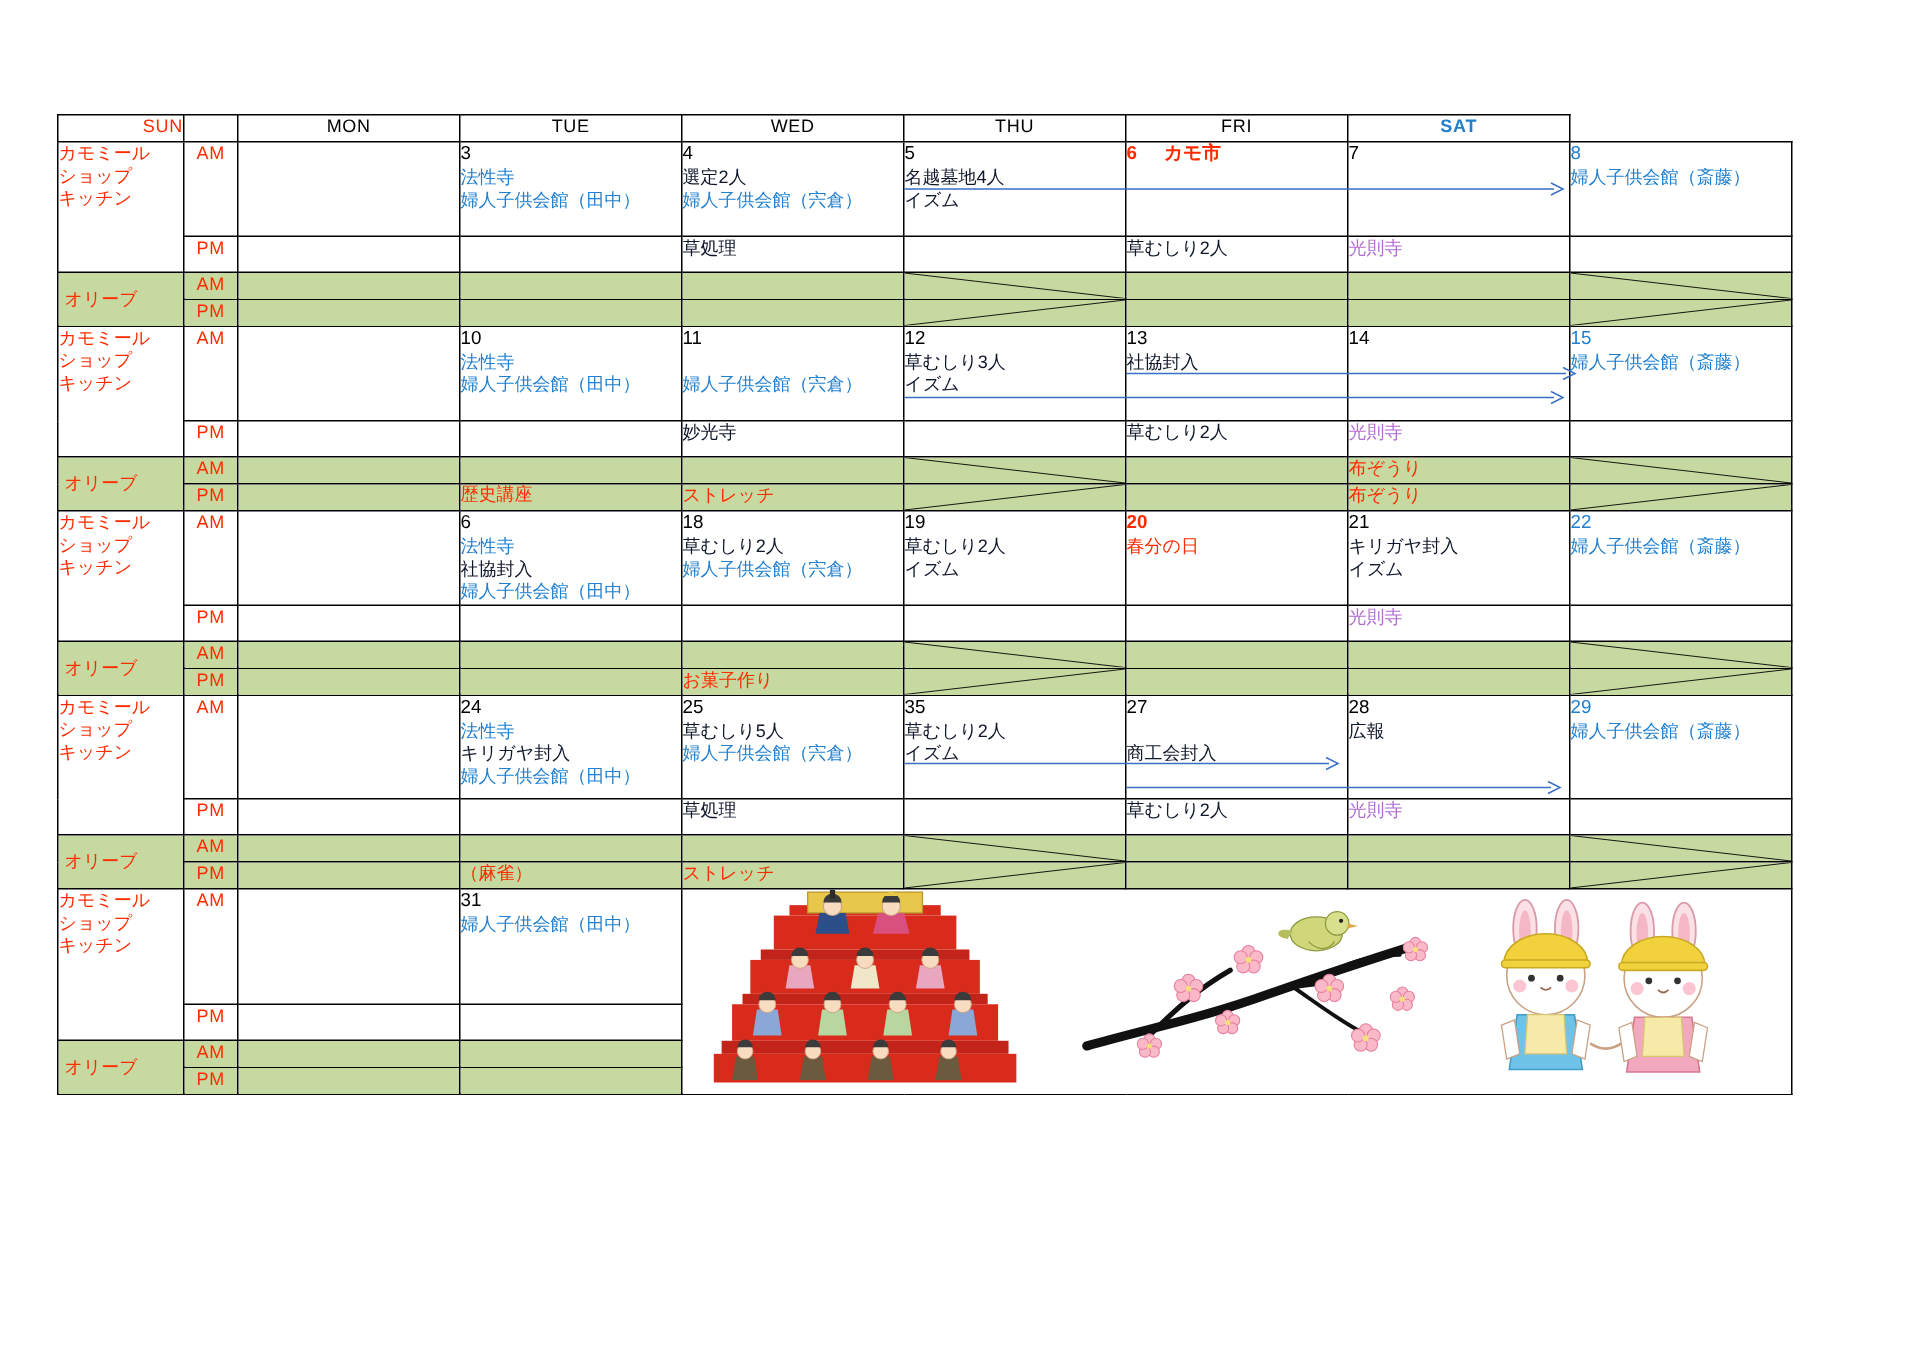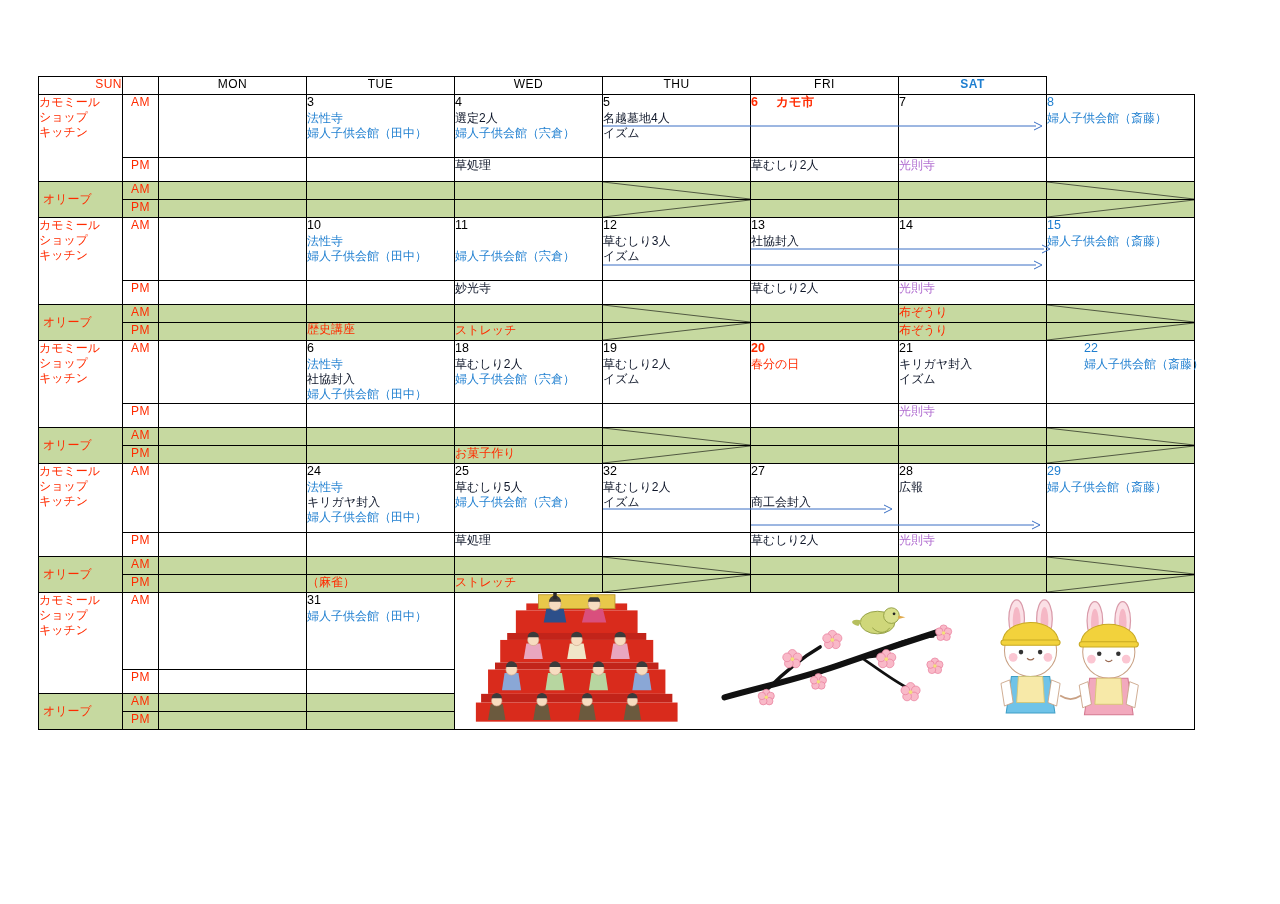--- a/index.html
+++ b/index.html
@@ -377,21 +377,21 @@
           </td>
           <td class="daycell" style="height: 62px;">
             <span class="daynum red">20</span>
             <span class="ev red">春分の日</span>
           </td>
           <td class="daycell" style="height: 62px;">
             <span class="daynum black">21</span>
             <span class="ev black">キリガヤ封入</span>
             <span class="ev black">イズム</span>
           </td>
-          <td class="daycell" style="height: 62px; padding-left: 37px;">
+          <td class="daycell" style="height: 62px;">
             <span class="daynum blue">22</span>
             <span class="ev blue">婦人子供会館（斎藤）</span>
           </td>
         </tr>
         <tr>
           <td class="ampm">PM</td>
           <td class="daycell pm-small">&nbsp;</td>
           <td class="daycell pm-small">&nbsp;</td>
           <td class="daycell pm-small">&nbsp;</td>
           <td class="daycell pm-small">&nbsp;</td>
@@ -443,21 +443,21 @@
             <span class="ev blue">法性寺</span>
             <span class="ev black">キリガヤ封入</span>
             <span class="ev blue">婦人子供会館（田中）</span>
           </td>
           <td class="daycell" style="height: 68px;">
             <span class="daynum black">25</span>
             <span class="ev black">草むしり5人</span>
             <span class="ev blue">婦人子供会館（宍倉）</span>
           </td>
           <td class="daycell" style="height: 68px;">
-            <span class="daynum black">32</span>
+            <span class="daynum black">35</span>
             <span class="ev black">草むしり2人</span>
             <span class="ev black">イズム</span>
             <div class="arrow-wrap">
               <svg class="arrow" width="290" height="10" style="left: 0px; top: 40px;">
                 <line x1="0" y1="5" x2="283" y2="5" stroke="#3a6fc4" stroke-width="1"></line>
                 <polyline points="281,1 289,5 281,9" fill="none" stroke="#3a6fc4" stroke-width="1"></polyline>
               </svg>
             </div>
           </td>
           <td class="daycell" style="height: 68px;">

